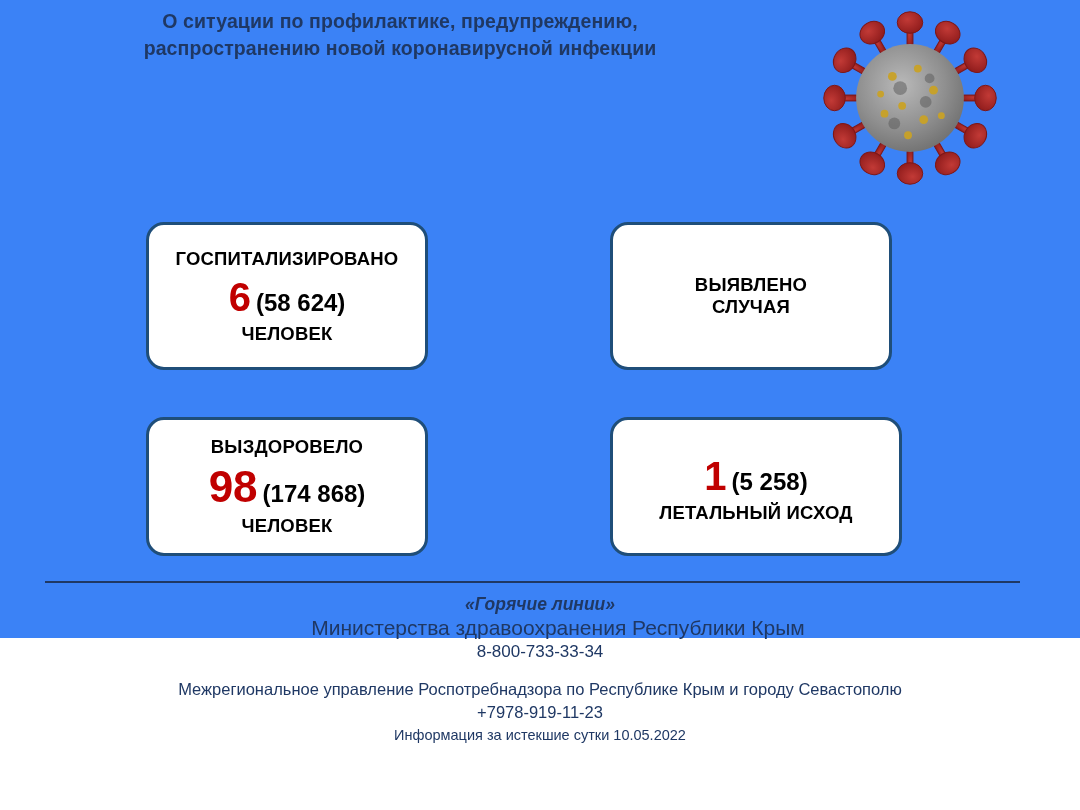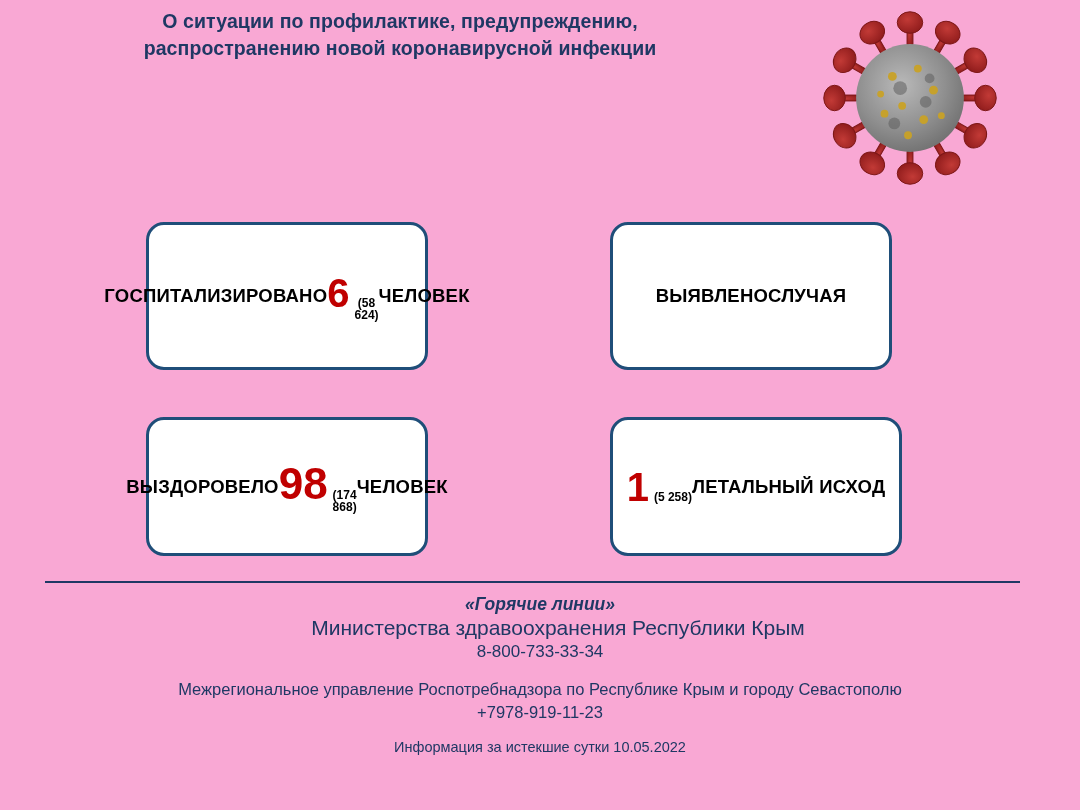--- a/index.html
+++ b/index.html
@@ -6,22 +6,22 @@
   html, body {
     margin: 0; padding: 0;
     width: 1080px; height: 810px;
     background: #ffffff;
     font-family: "Liberation Sans", sans-serif;
     overflow: hidden;
   }
   .page {
     position: relative;
     width: 1080px;
-    height: 810px;
-    background: #f9a8d4;
+    height: 638px;
+    background: #3b82f6;
   }
 
   
   .header {
     position: absolute;
     left: 0; top: 8px;
     width: 800px;
     text-align: center;
   }
   .header-line {
@@ -56,21 +56,21 @@
   }
 
   
   .card {
     position: absolute;
     border: 3.5px solid #1f4e79;
     border-radius: 18px;
     background: #ffffff;
     text-align: center;
     display: flex;
-    flex-direction: row;
+    flex-direction: column;
     justify-content: center;
     align-items: center;
   }
   .card .title {
     color: #000000;
     font-size: 18.5px;
     font-weight: bold;
     letter-spacing: 0.2px;
   }
   .card .numrow {
@@ -80,21 +80,21 @@
     margin: 7px 0 6px 0;
   }
   .card .big {
     color: #c00000;
     font-size: 40px;
     font-weight: bold;
     line-height: 1;
   }
   .card .total {
     color: #000000;
-    font-size: 12px;
+    font-size: 24px;
     font-weight: bold;
     margin-left: 5px;
     line-height: 1;
   }
   .card .unit {
     color: #000000;
     font-size: 18.5px;
     font-weight: bold;
     letter-spacing: 0.2px;
   }
@@ -144,21 +144,21 @@
     line-height: 24px;
     margin-top: 14px;
   }
   .footer .rpn-phone {
     font-size: 16.5px;
     line-height: 23px;
   }
   .footer .note {
     font-size: 14.5px;
     line-height: 22px;
-    margin-top: 12px;
+    margin-top: 0;
   }
 </style>
 </head>
 <body>
 
 <div class="page">
 
   <div class="header">
     <div class="header-line">О ситуации по профилактике, предупреждению,</div>
     <div class="header-line">распространению новой коронавирусной инфекции</div>

